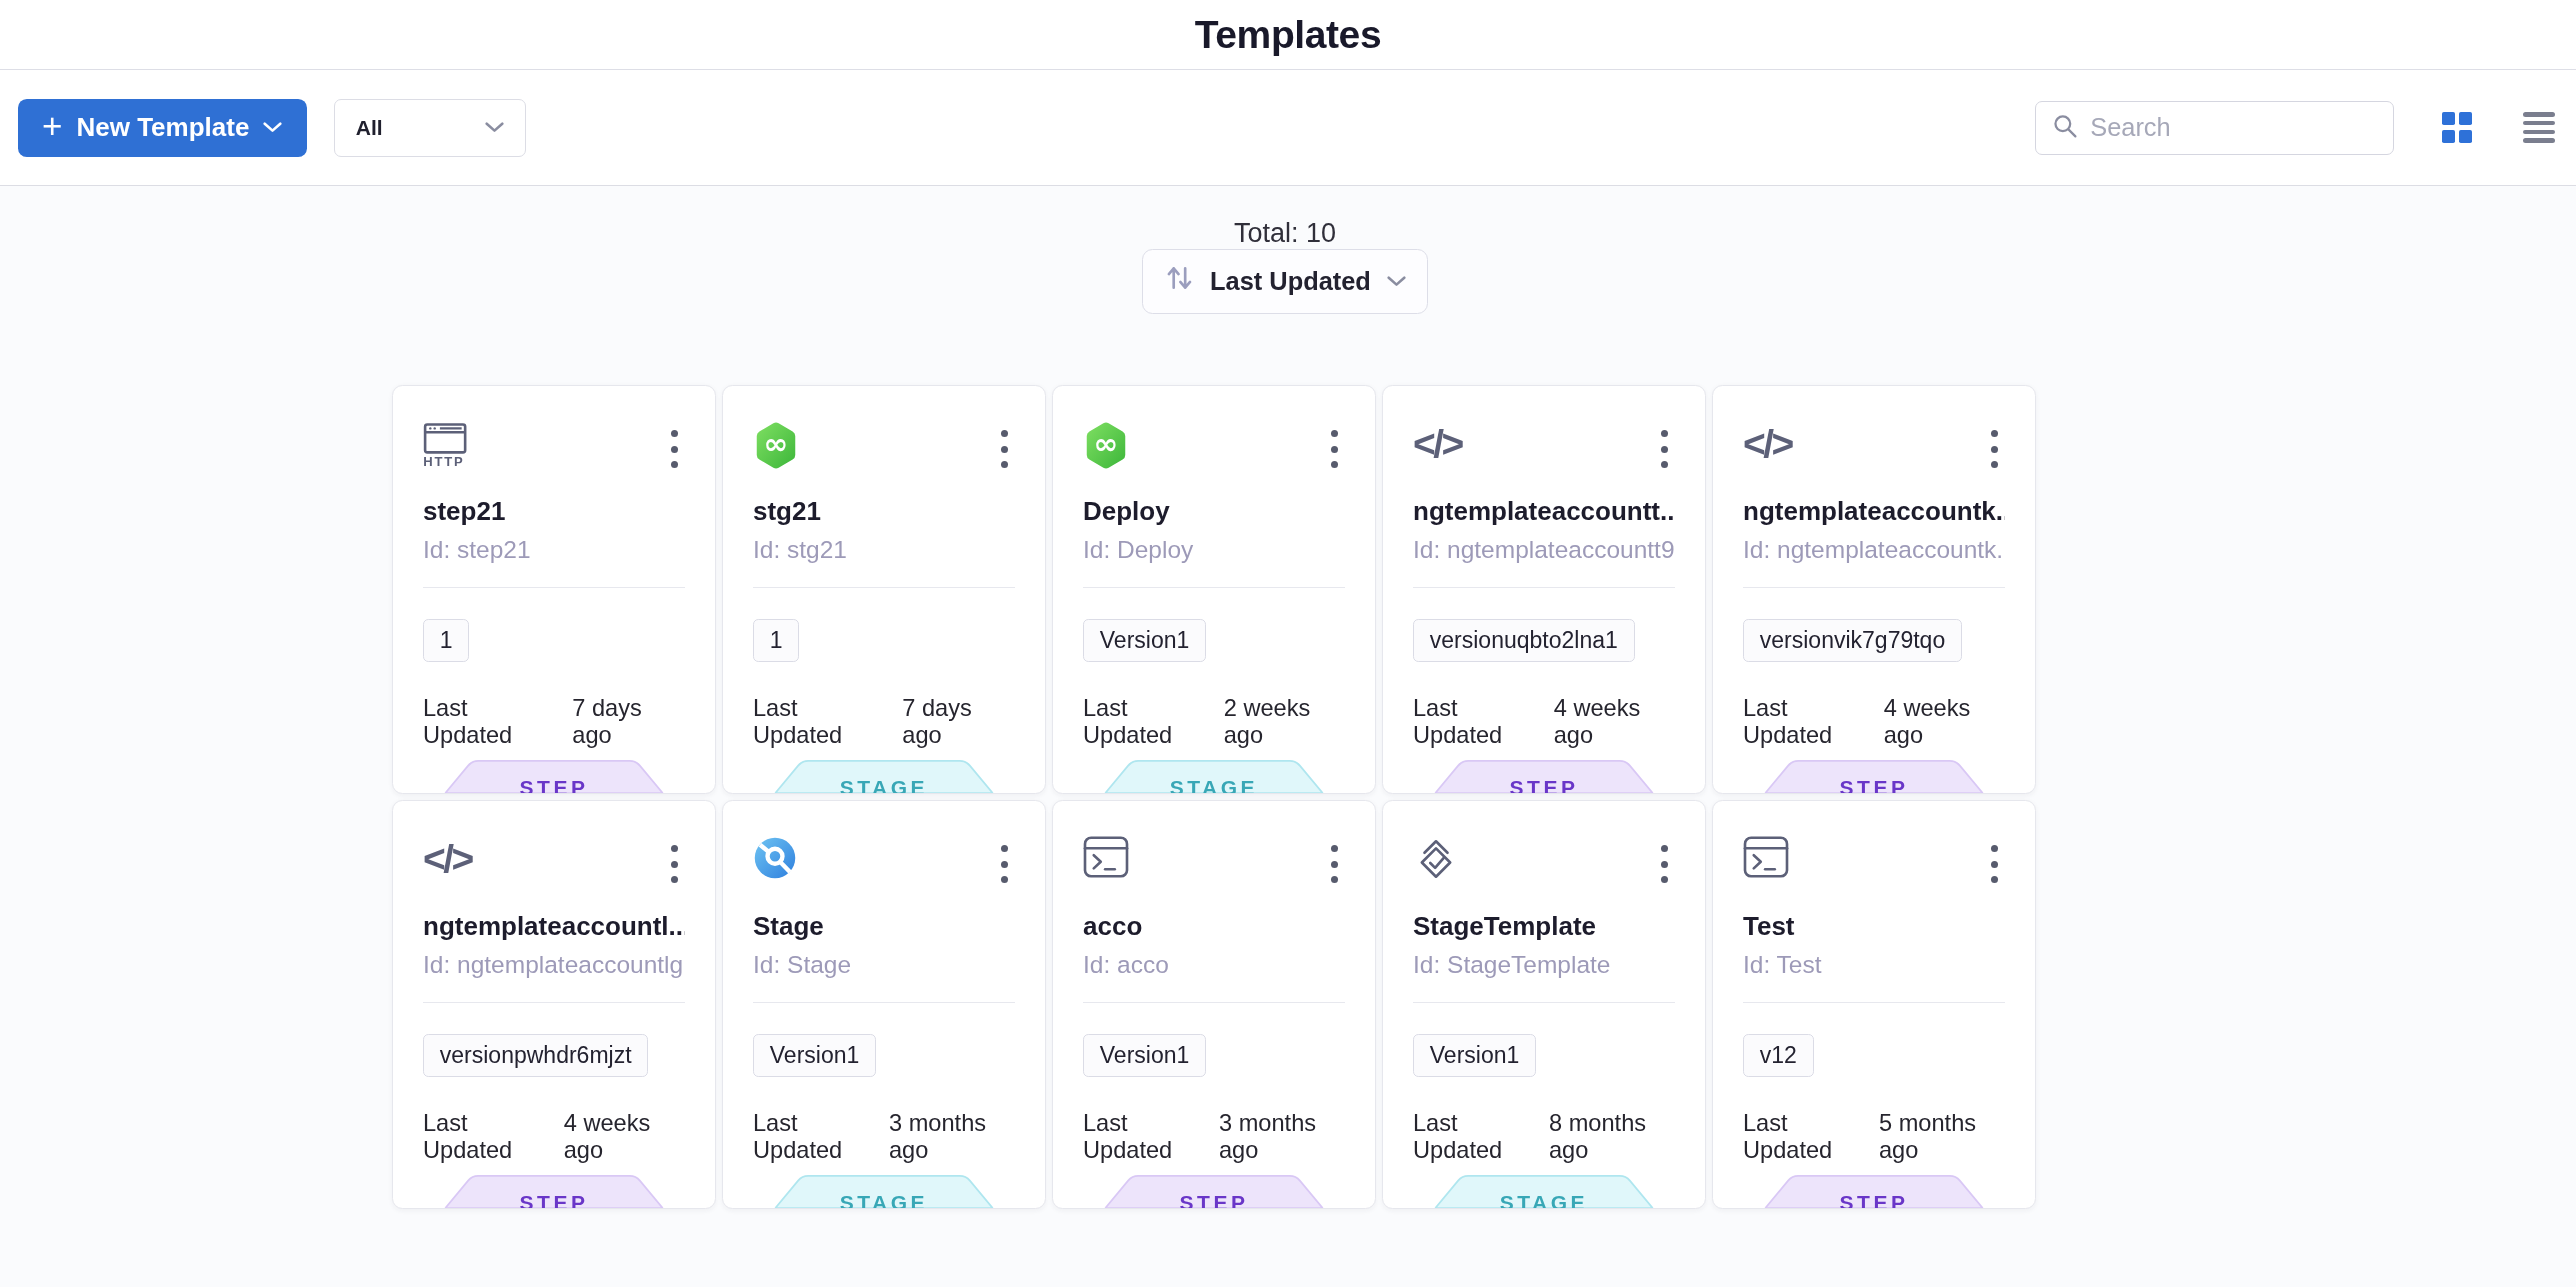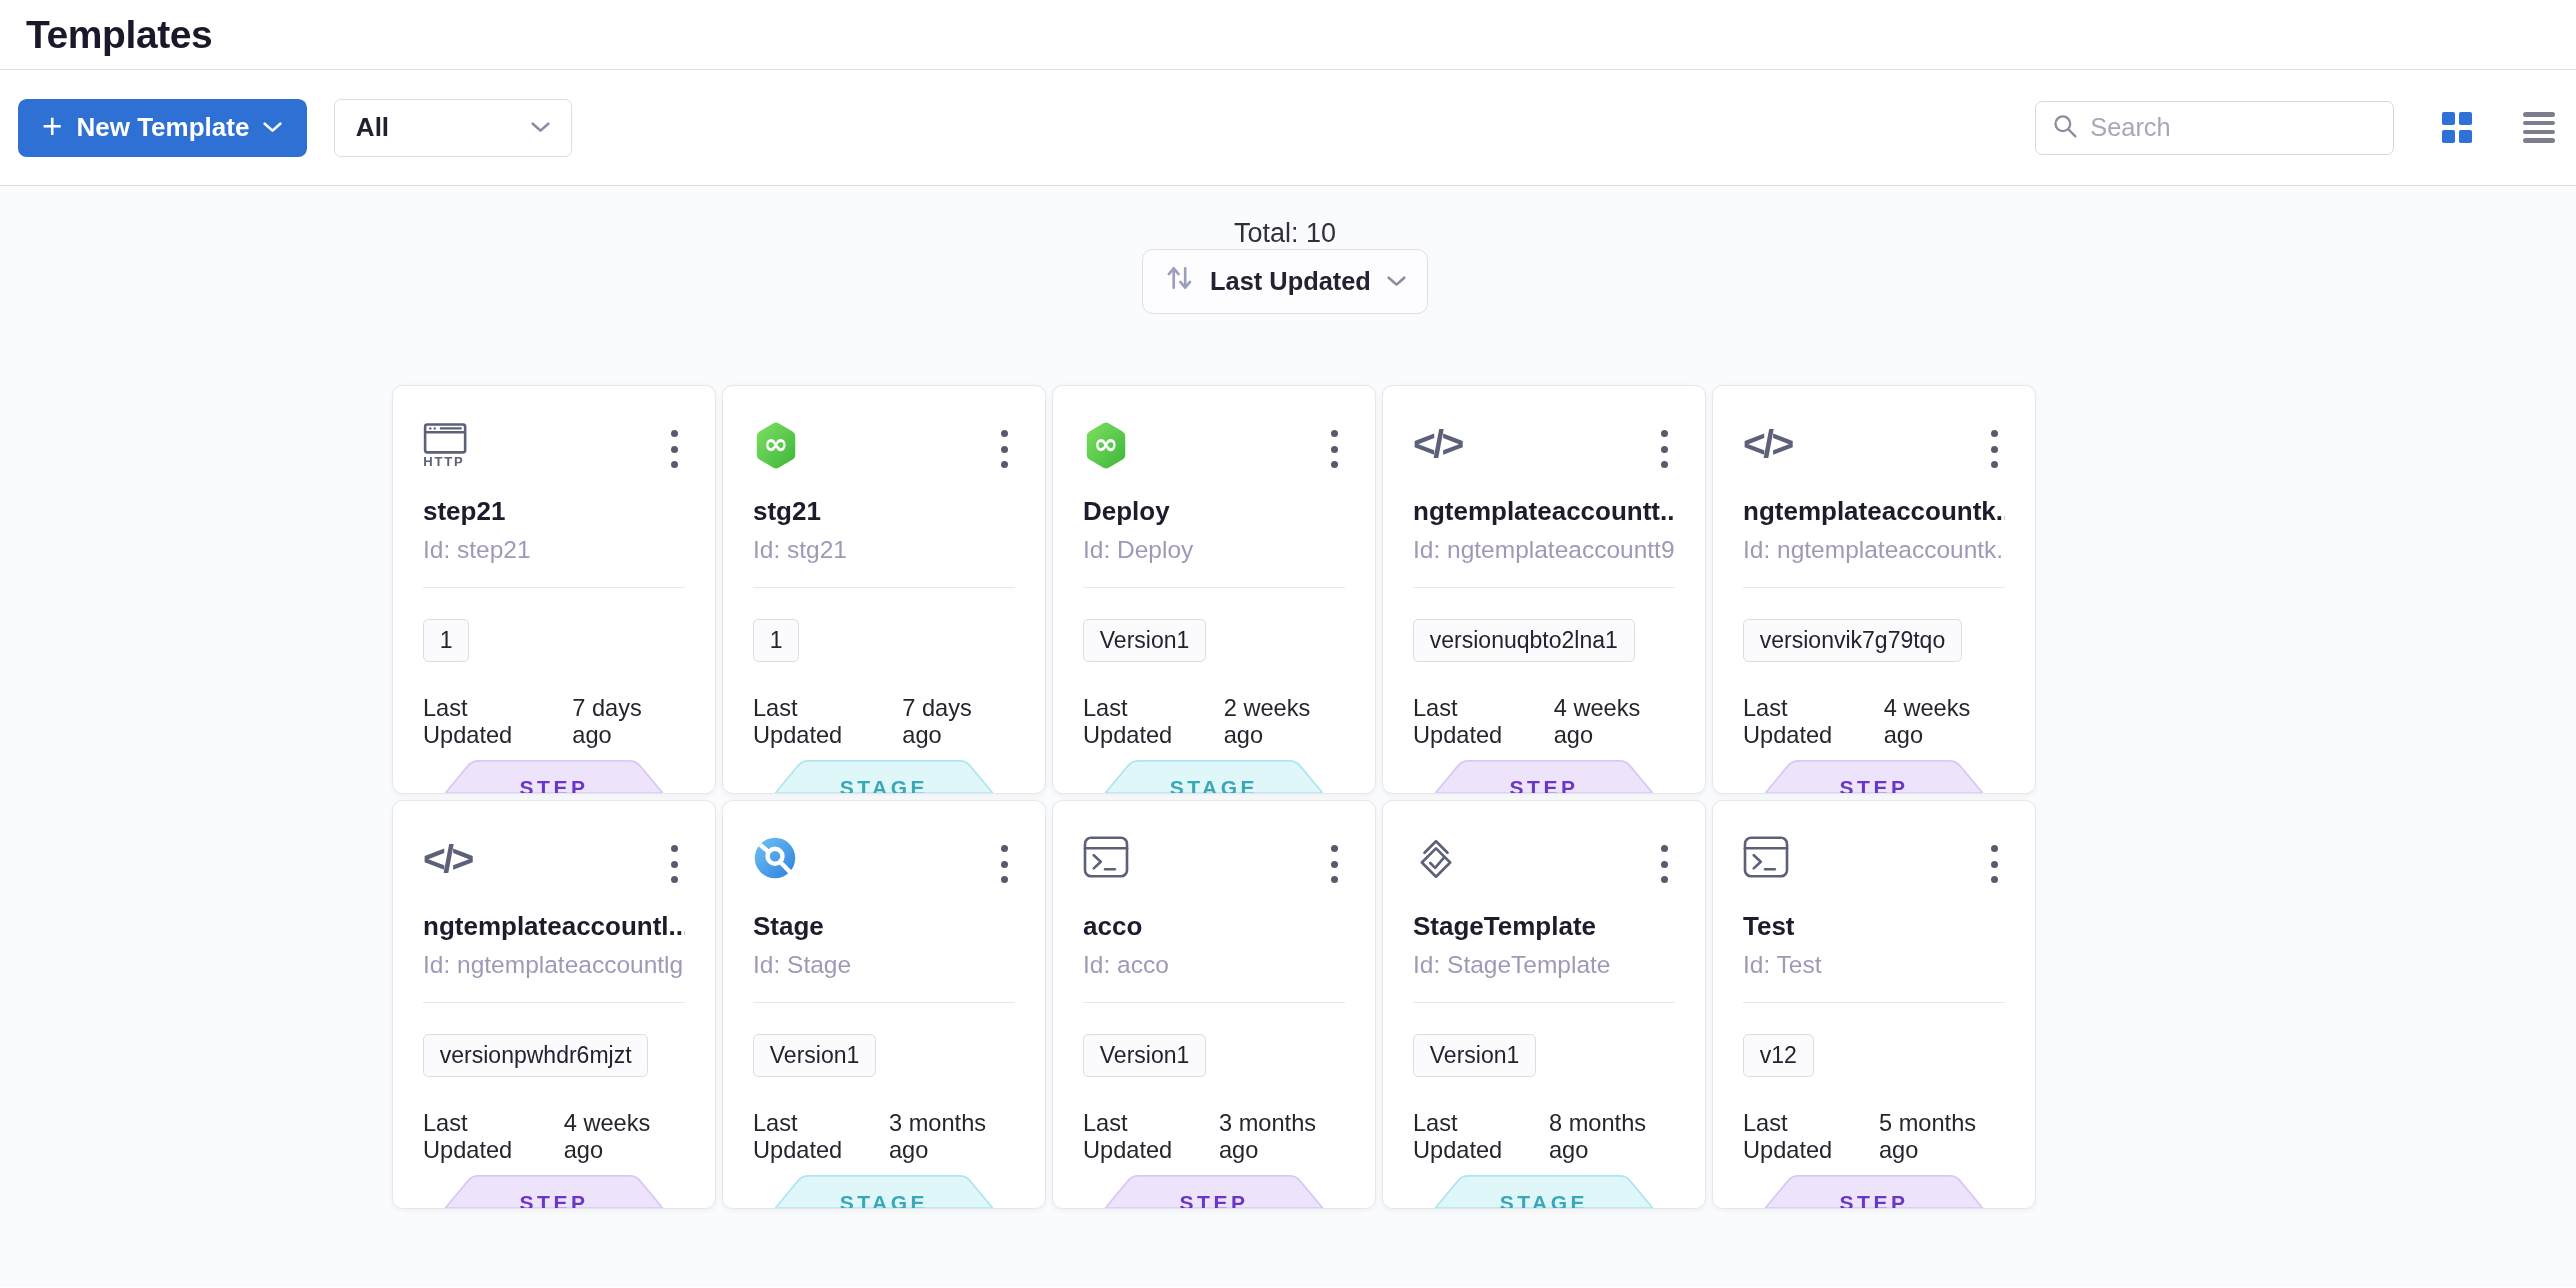--- a/index.html
+++ b/index.html
@@ -1,28 +1,28 @@
 <!DOCTYPE html>
 <html style="font-size:14px"><head>
 <meta charset="utf-8">
 <style>
   * { margin:0; padding:0; box-sizing:border-box; }
   html,body { width:2576px; height:1289px; overflow:hidden; }
   body { font-family:"Liberation Sans", sans-serif; background:#ffffff; color:#1d1c2c; }
 
   
-  .header { height:70px; display:flex; align-items:center; padding:0 26px; background:#fff; border-bottom:1.8px solid #dddee6; }
+  .header { height:70px; display:flex; align-items:center; padding:0 26px; background:#fff; border-bottom:1.8px solid #dddee6;justify-content:center; }
   .page-title { font-size:39px; font-weight:700; color:#19192a; letter-spacing:-0.4px; }
 
   
   .toolbar { height:116px; display:flex; align-items:center; padding:0 17.5px; background:#fff; border-bottom:1.8px solid #dcdde4; }
   .btn-new { height:58px; display:flex; align-items:center; gap:14px; padding:0 24.5px; background:#2f70d4; border:none; border-radius:8.8px; color:#fff; font-family:inherit; font-size:26px; font-weight:700; cursor:pointer; }
   .btn-new .plus { font-size:35px; font-weight:400; line-height:1; margin-top:-3.5px; }
   .chev { display:inline-flex; }
-  .select-all { margin-left:27px; width:238px; height:58px; display:flex; align-items:center; justify-content:space-between; padding:0 21px; background:#fff; border:1.8px solid #dcdde5; border-radius:7px; font-size:26px; font-weight:700; color:#20202e; cursor:pointer; }
+  .select-all { margin-left:27px; width:192px; height:58px; display:flex; align-items:center; justify-content:space-between; padding:0 21px; background:#fff; border:1.8px solid #dcdde5; border-radius:7px; font-size:21px; font-weight:700; color:#20202e; cursor:pointer; }
   .select-all .chev, .sort-box .chev { color:#8a8da0; }
   .toolbar-right { margin-left:auto; display:flex; align-items:center; gap:44px; }
   .search { width:359px; height:54px; display:flex; align-items:center; gap:12.3px; padding:0 15.8px; background:#fff; border:1.8px solid #d5d6e0; border-radius:7px; }
   .search input { flex:1; min-width:0; border:none; outline:none; background:transparent; font-family:inherit; font-size:25.4px; color:#33323e; }
   .search input::placeholder { color:#a6a8b8; }
   .icon-btn { background:none; border:none; cursor:pointer; padding:3.5px; display:flex; }
   .grid-ic { display:grid; grid-template-columns:13px 13px; grid-template-rows:13px 13px; gap:4.4px; }
   .grid-ic i { background:#2e71d8; border-radius:1.8px; }
   .list-ic { display:flex; flex-direction:column; gap:4.4px; width:32px; }
   .list-ic i { height:4.4px; background:#7a7e8e; border-radius:2.6px; }

